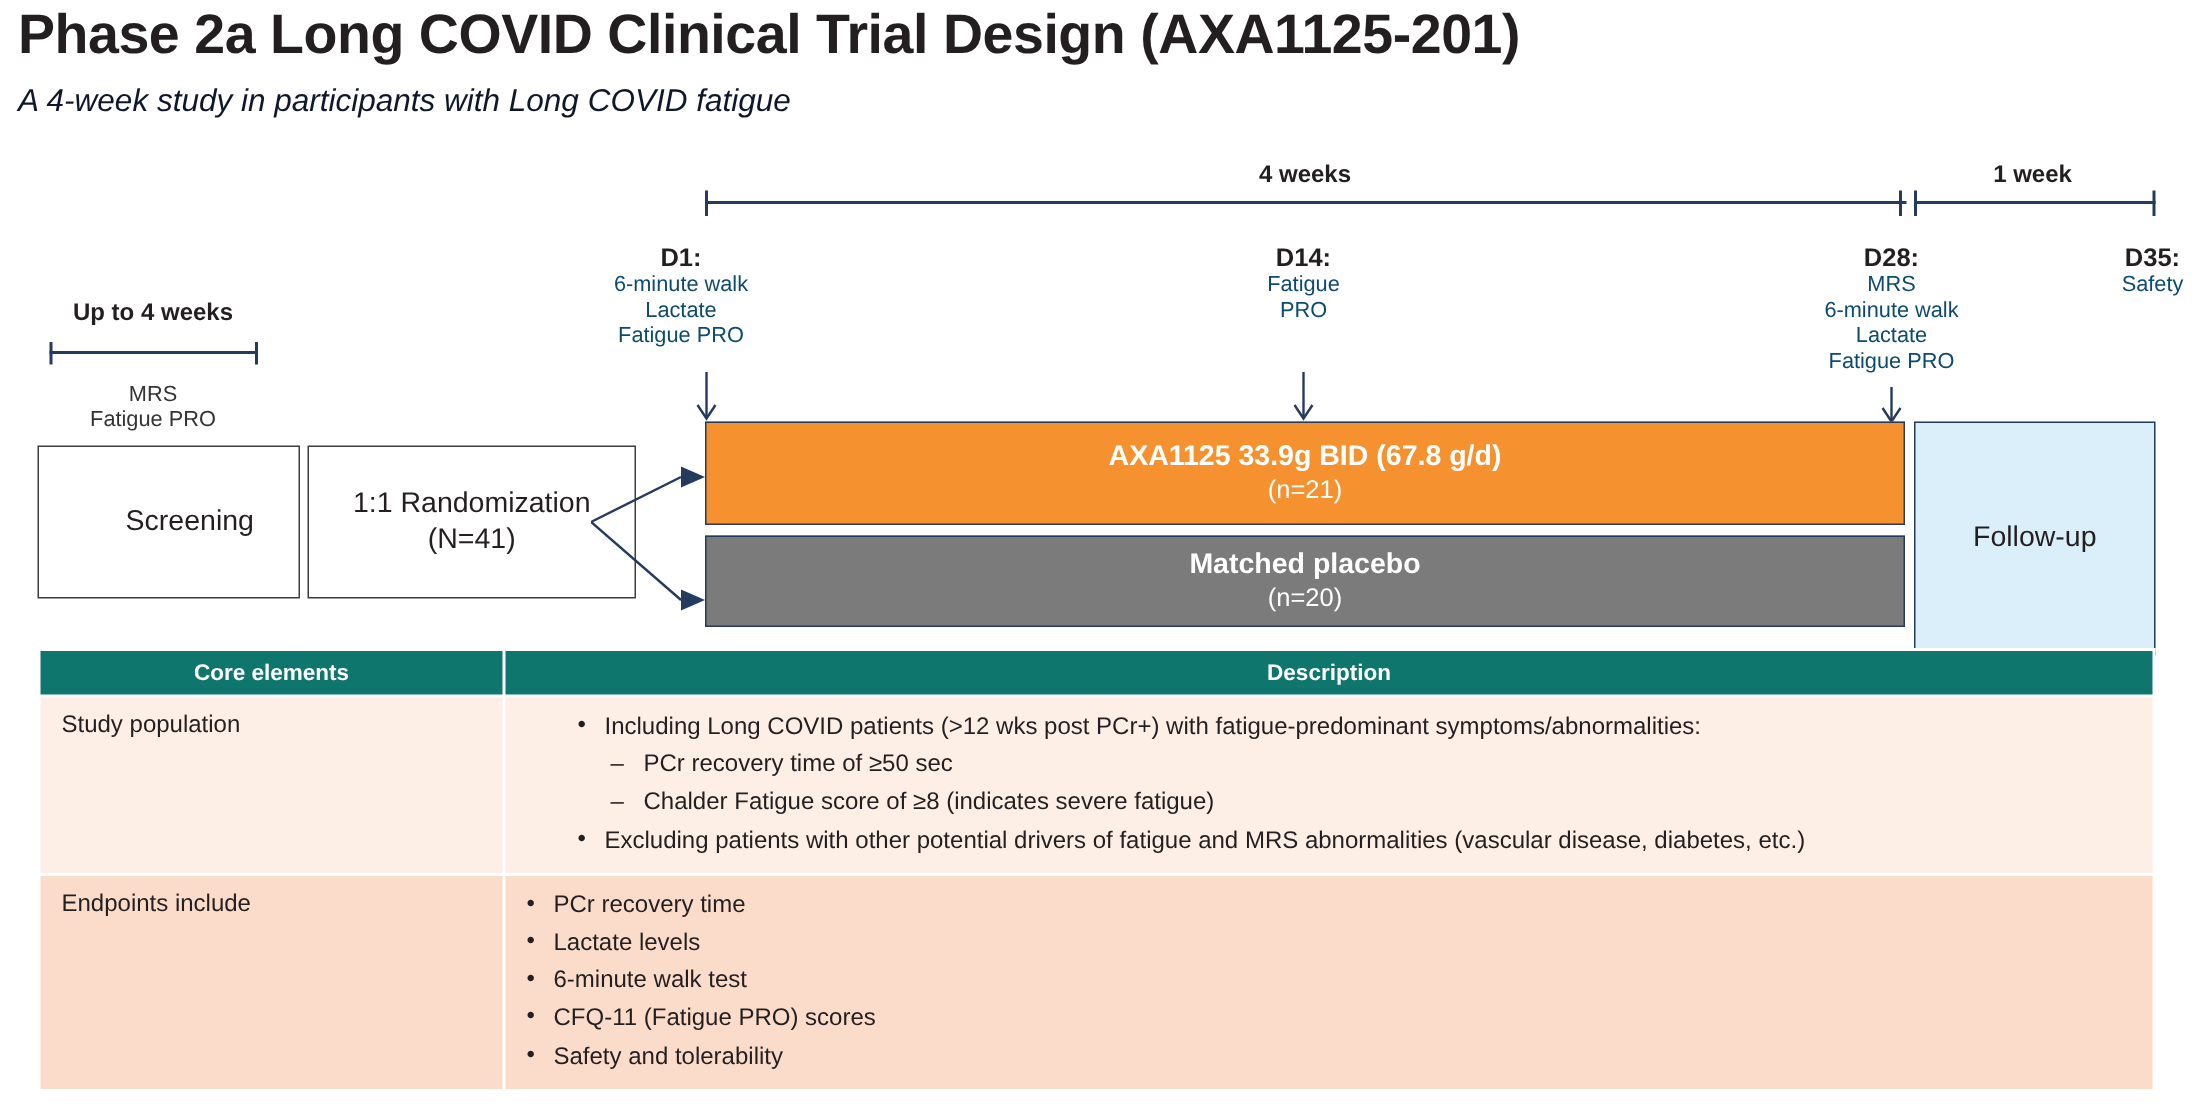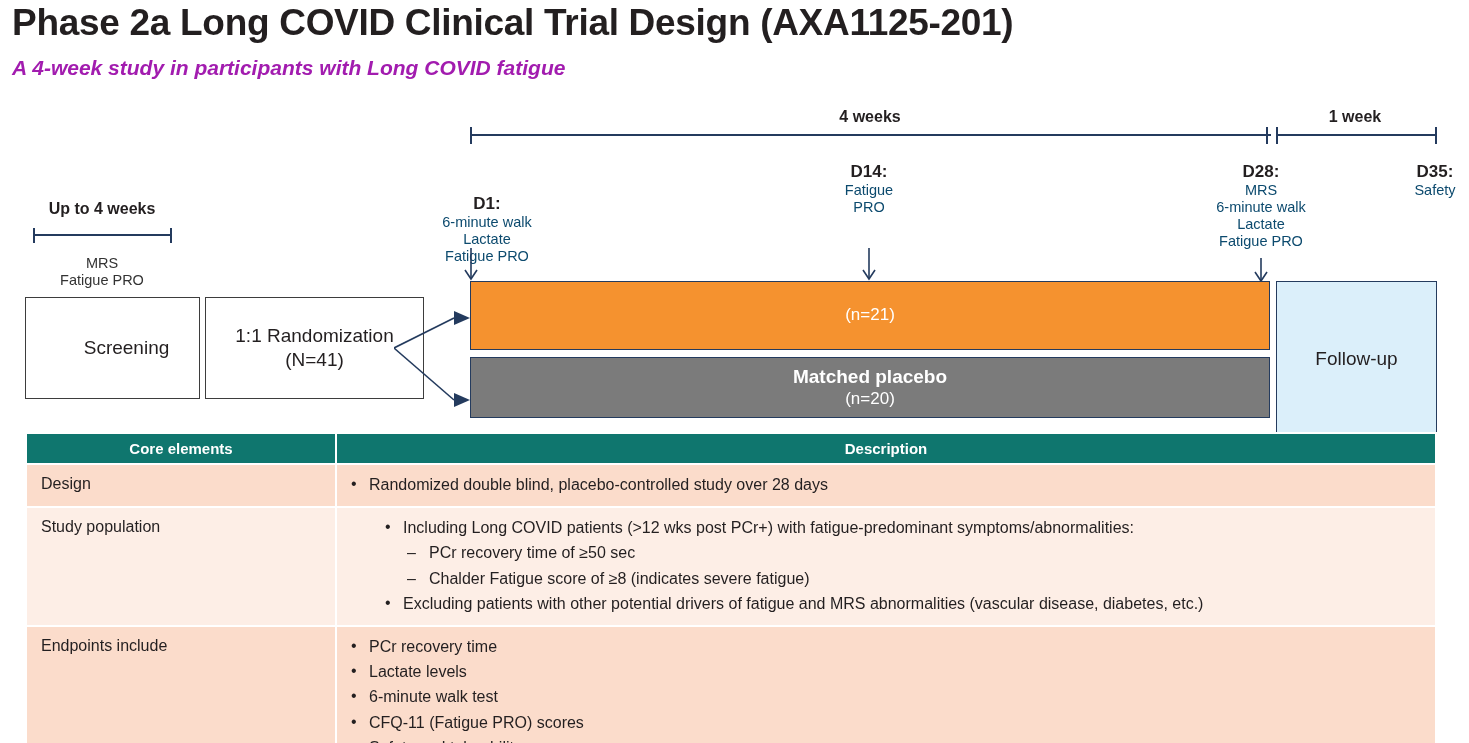--- a/index.html
+++ b/index.html
@@ -12,22 +12,22 @@
   .abs{position:absolute;}
 
   
   #page-title{
     left:12px;top:2px;width:1400px;
     font-size:37px;font-weight:bold;letter-spacing:-0.3px;
     color:#231f20;white-space:nowrap;
   }
   #page-subtitle{
     left:12px;top:56px;width:1200px;
-    font-size:21px;font-weight:bold;font-style:italic;
-    color:#a21caf;white-space:nowrap;
+    font-size:21px;font-weight:normal;font-style:italic;
+    color:#0f172a;white-space:nowrap;
   }
 
   
   .tl-label{
     font-size:16px;font-weight:bold;color:#231f20;
     text-align:center;white-space:nowrap;
   }
   .tl-rule{background:#243b5e;}
   .tl-tick{background:#243b5e;width:2px;height:17px;}
 
@@ -112,21 +112,21 @@
 <div class="abs tl-label" style="left:1270px;top:108px;width:170px;">1 week</div>
 
 <div class="abs tl-rule" style="left:471px;top:134px;width:800px;height:2px;"></div>
 <div class="abs tl-tick" style="left:470px;top:127px;"></div>
 <div class="abs tl-tick" style="left:1266px;top:127px;"></div>
 
 <div class="abs tl-rule" style="left:1276px;top:134px;width:161px;height:2px;"></div>
 <div class="abs tl-tick" style="left:1276px;top:127px;"></div>
 <div class="abs tl-tick" style="left:1435px;top:127px;"></div>
 
-<div class="abs day-block" style="left:412px;top:162px;width:150px;margin-top:32px;">
+<div class="abs day-block" style="left:379px;top:162px;width:150px;">
   <div class="day-ttl">D1:</div>
   <div class="day-sub">6-minute walk</div>
   <div class="day-sub">Lactate</div>
   <div class="day-sub">Fatigue PRO</div>
 </div>
 <div class="abs day-block" style="left:794px;top:162px;width:150px;">
   <div class="day-ttl">D14:</div>
   <div class="day-sub">Fatigue</div>
   <div class="day-sub">PRO</div>
 </div>
@@ -182,20 +182,21 @@
 <div class="abs" style="left:394px;top:300px;">
   <svg width="80" height="118" viewBox="0 0 80 118">
     <line x1="0" y1="48" x2="60" y2="18" stroke="#243b5e" stroke-width="1.6"></line>
     <polygon points="60,11 76,18 60,25" fill="#243b5e"></polygon>
     <line x1="0" y1="48" x2="60" y2="100" stroke="#243b5e" stroke-width="1.6"></line>
     <polygon points="60,93 76,100 60,107" fill="#243b5e"></polygon>
   </svg>
 </div>
 
 <div class="abs arm" style="left:470px;top:281px;width:800px;height:69px;background:#f5922f;">
+  <div class="l1">AXA1125 33.9g BID (67.8 g/d)</div>
   <div class="l2">(n=21)</div>
 </div>
 <div class="abs arm" style="left:470px;top:357px;width:800px;height:61px;background:#7b7b7b;">
   <div class="l1">Matched placebo</div>
   <div class="l2">(n=20)</div>
 </div>
 
 <div class="abs followup" style="left:1276px;top:281px;width:161px;height:156px;background:#dbeffa;">
   <span>Follow-up</span>
 </div>
@@ -206,28 +207,20 @@
       <col>
     </colgroup>
   <thead>
     <tr>
       <th>Core elements</th>
       <th>Description</th>
     </tr>
   </thead>
   <tbody>
 
-    <tr class="shade-a">
-      <td class="label">Design</td>
-      <td>
-        <ul class="blist">
-          <li>Randomized double blind, placebo-controlled study over 28 days</li>
-        </ul>
-      </td>
-    </tr>
 
     <tr class="shade-b">
       <td class="label">Study population</td>
       <td style="height:98px;padding-left:44px;">
         <ul class="blist">
           <li>
             <span>Including Long COVID patients (&gt;12 wks post PCr+) with fatigue-predominant symptoms/abnormalities:</span>
             <ul class="dlist">
               <li>PCr recovery time of ≥50 sec</li>
               <li>Chalder Fatigue score of ≥8 (indicates severe fatigue)</li>

